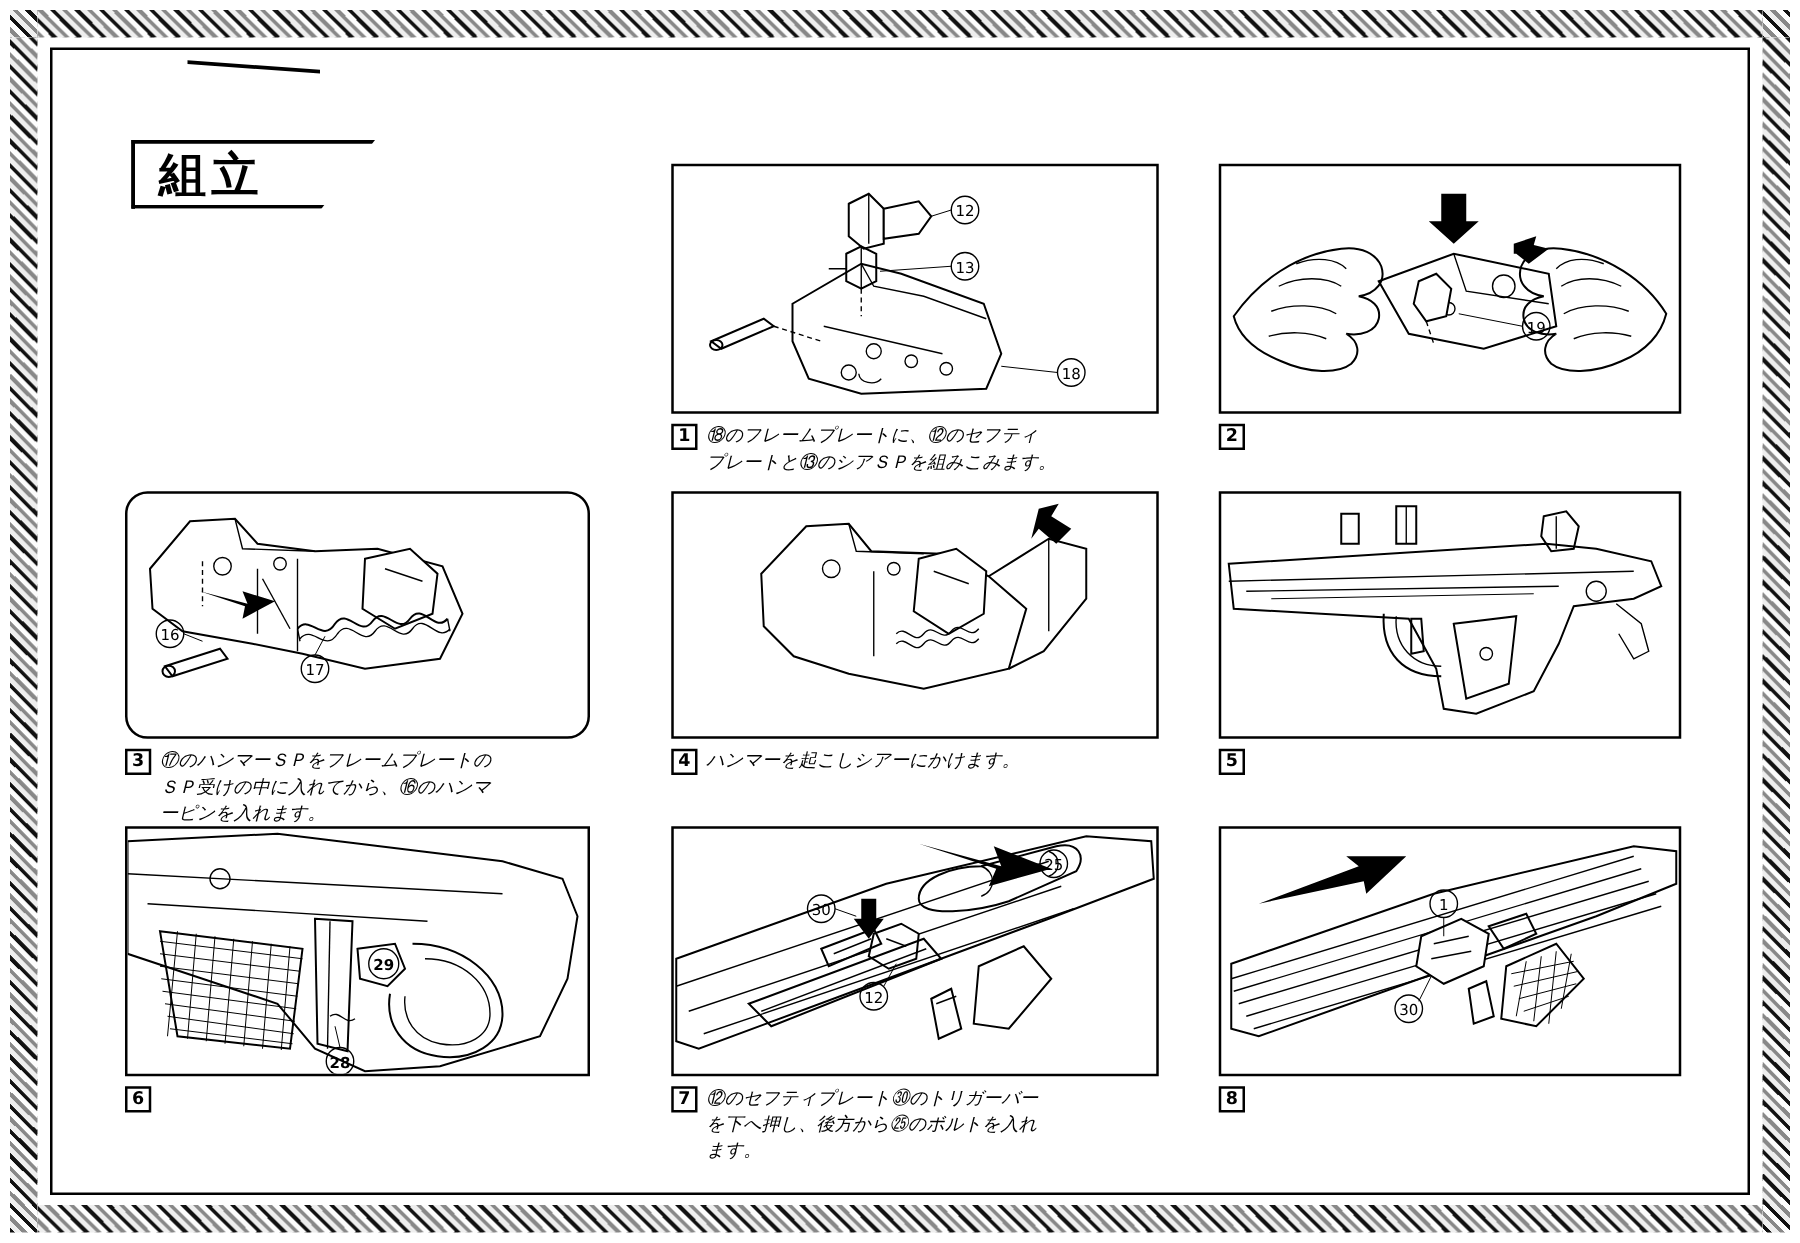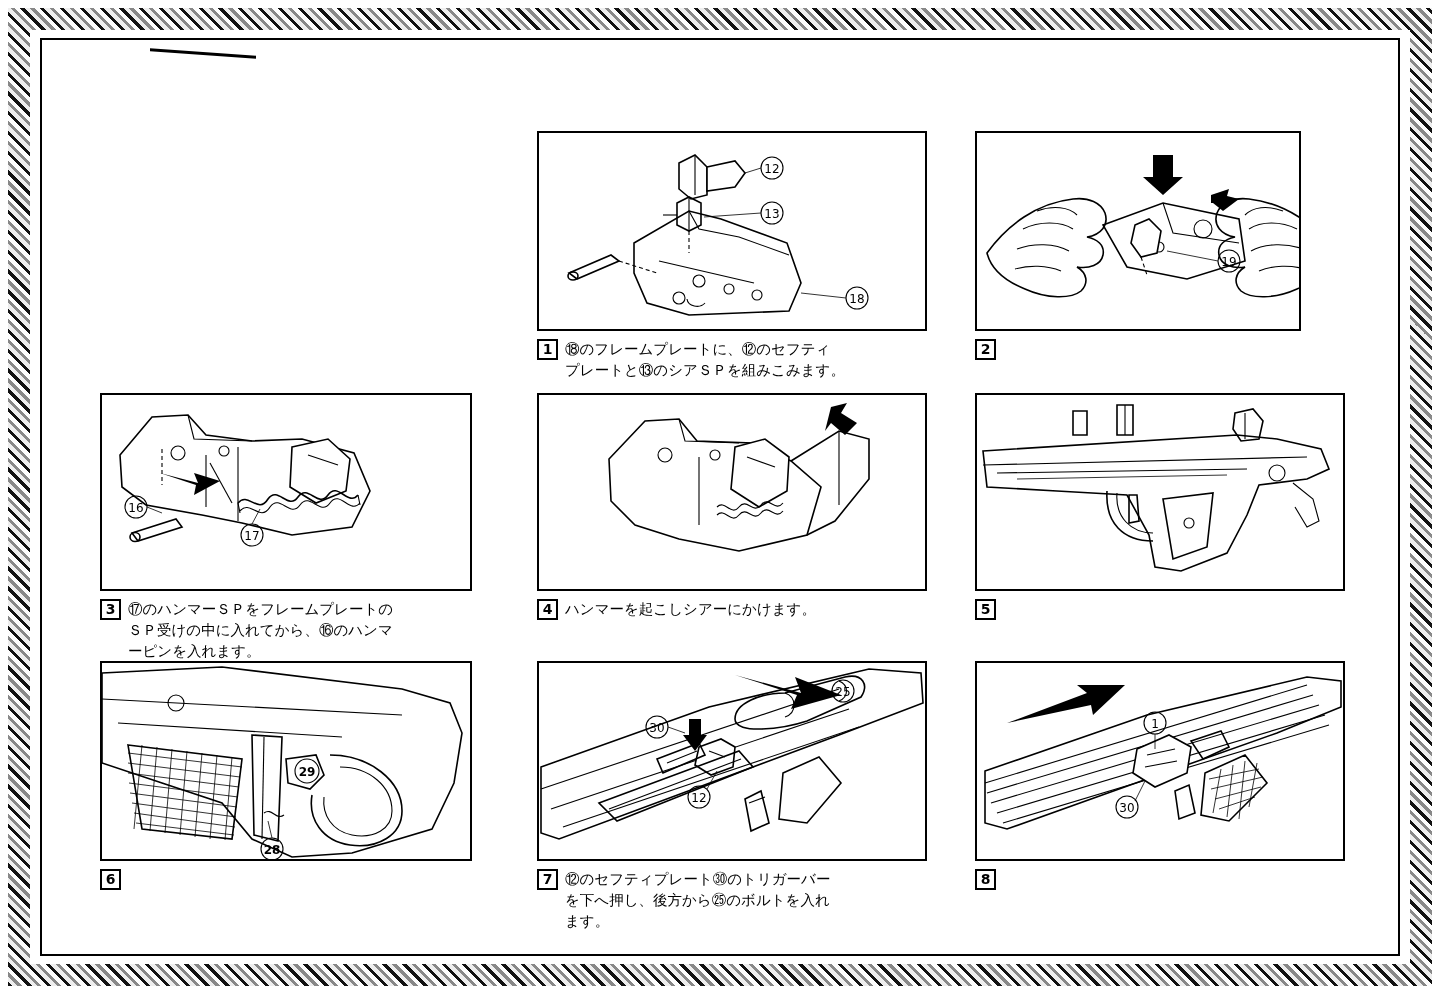--- a/index.html
+++ b/index.html
@@ -136,20 +136,21 @@
     background: #fff;
     font-family: "DejaVu Sans", sans-serif;
   }
   .caption-text {
     font-family: "DejaVu Sans", sans-serif;
     font-size: 14.5px;
     line-height: 21px;
     letter-spacing: 0px;
     color: #000;
     white-space: pre-line;
+    font-style: italic;
   }
 
   
   svg { display: block; }
   .ln  { fill: none; stroke: #000; stroke-width: 1.6; }
   .ln2 { fill: none; stroke: #000; stroke-width: 1.1; }
   .lnt { fill: none; stroke: #000; stroke-width: 0.8; }
   .dsh { fill: none; stroke: #000; stroke-width: 1.1; stroke-dasharray: 4 3; }
   .fillw { fill: #fff; stroke: #000; stroke-width: 1.6; }
   .fillb { fill: #000; stroke: none; }
@@ -162,20 +163,25 @@
   }
 </style>
 </head>
 <body>
 
 <div id="page">
 
   <div class="rope-border"></div>
   <div class="inner-frame"></div>
 
+  <div class="title-banner">
+    <div class="flag"></div>
+    <div class="flag-line"></div>
+    <div class="title-text">組立</div>
+  </div>
   <div class="banner-tail"></div>
 
   <div class="steps">
 
     <div class="step" style="left:437px; top:10px;">
       <div class="panel" style="width:390px; height:200px;">
         <svg width="386" height="196" viewBox="0 0 386 196">
 
           <path class="ln" d="M95 110 L150 78 L182 86 L248 110 L262 150 L250 178 L150 182 L108 170 L95 140 Z"></path>
           <path class="ln2" d="M150 78 L160 96 L200 104 L250 122"></path>
@@ -212,21 +218,21 @@
         </svg>
       </div>
       <div class="caption" style="top:208px; width:400px;">
         <div class="step-num">1</div>
         <div class="caption-text">⑱のフレームプレートに、⑫のセフティ
 プレートと⑬のシアＳＰを組みこみます。</div>
       </div>
     </div>
 
     <div class="step" style="left:875px; top:10px;">
-      <div class="panel" style="width:326px; height:200px;">
+      <div class="panel" style="width:370px; height:200px;">
         <svg width="366" height="196" viewBox="0 0 366 196">
 
           <path class="ln" d="M10 120 C30 92 60 70 96 66 C112 64 124 70 128 80 C132 92 124 102 110 104
                                C120 106 128 112 126 122 C124 132 112 136 100 134
                                C110 140 112 150 104 158 C94 166 70 166 48 156 C28 148 14 136 10 120 Z"></path>
           <path class="ln2" d="M60 78 C76 72 92 74 100 82"></path>
           <path class="ln2" d="M46 96 C62 88 84 88 96 96"></path>
           <path class="ln2" d="M40 116 C56 110 78 110 92 118"></path>
           <path class="ln2" d="M38 136 C52 132 70 132 84 138"></path>
 
@@ -254,21 +260,21 @@
           <text class="callout-txt" x="252" y="129">19</text>
           <path class="lnt" d="M241 128 L190 118"></path>
         </svg>
       </div>
       <div class="caption" style="top:208px; width:390px;">
         <div class="step-num">2</div>
       </div>
     </div>
 
     <div class="step" style="left:0px; top:272px;">
-      <div class="panel" style="width:372px; height:198px;">
+      <div class="panel" style="width:372px; height:198px;border-radius:18px;">
         <svg width="368" height="194" viewBox="0 0 368 194">
 
           <path class="ln" d="M18 60 L50 22 L86 20 L104 40 L150 46 L200 44 L252 58 L268 96 L250 132 L190 140 L140 128 L100 120 L44 110 L20 92 Z"></path>
           <path class="ln2" d="M86 20 L92 44 L150 46"></path>
           <path class="ln2" d="M104 60 L104 112"></path>
           <path class="ln2" d="M136 52 L136 126"></path>
           <circle class="ln2" cx="76" cy="58" r="7"></circle>
           <circle class="ln2" cx="122" cy="56" r="5"></circle>
           <circle class="ln2" cx="216" cy="88" r="7"></circle>
 

